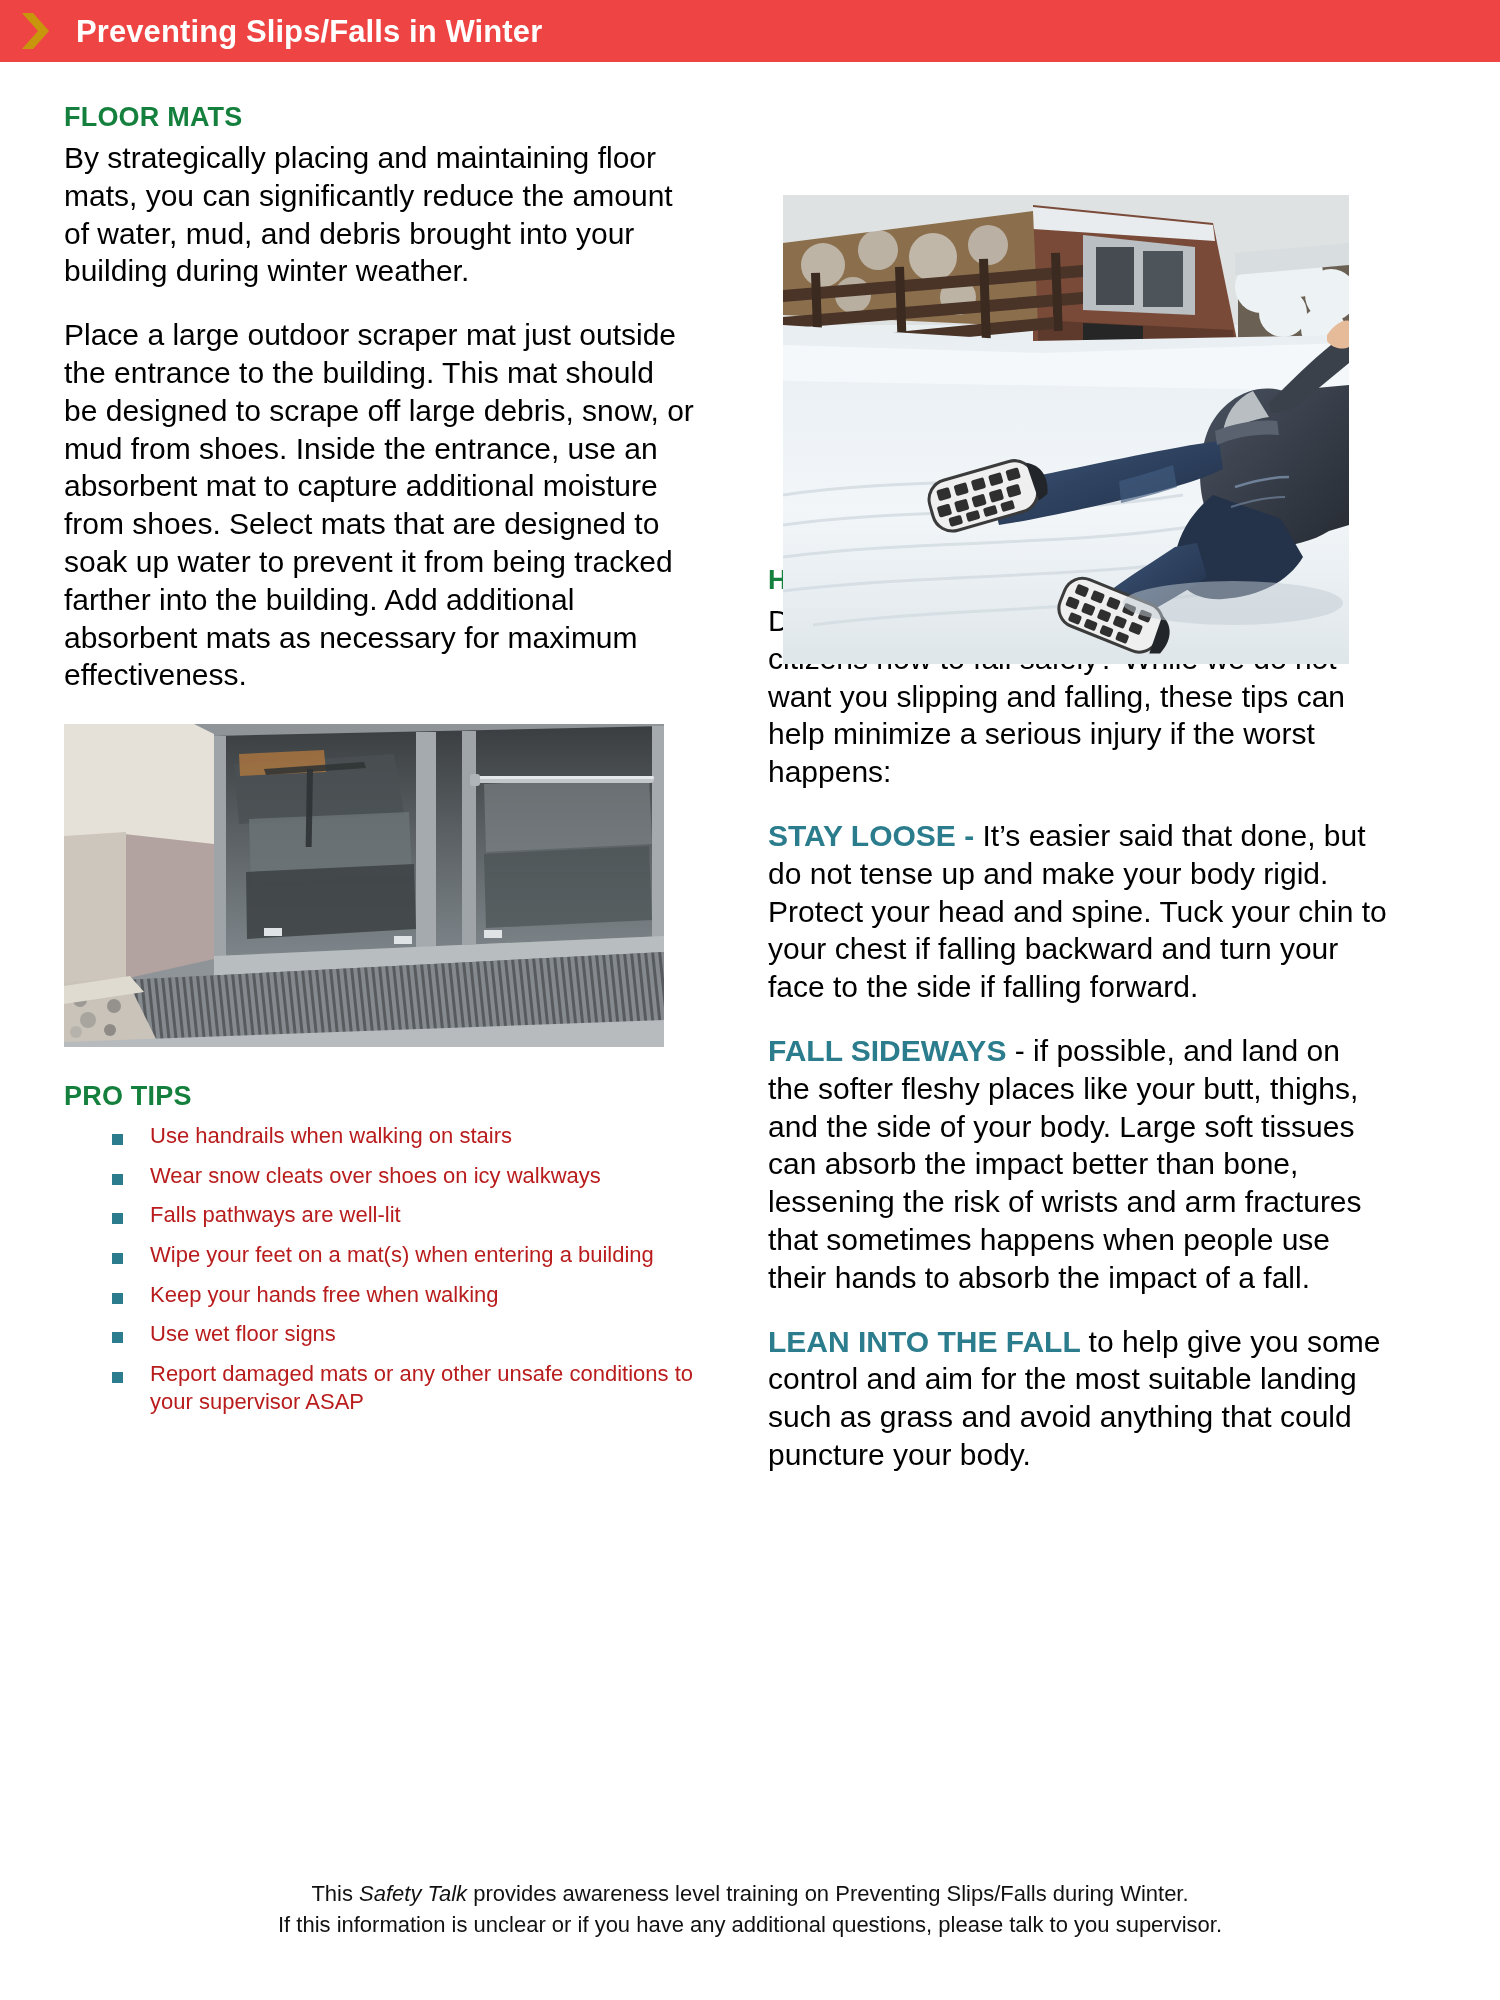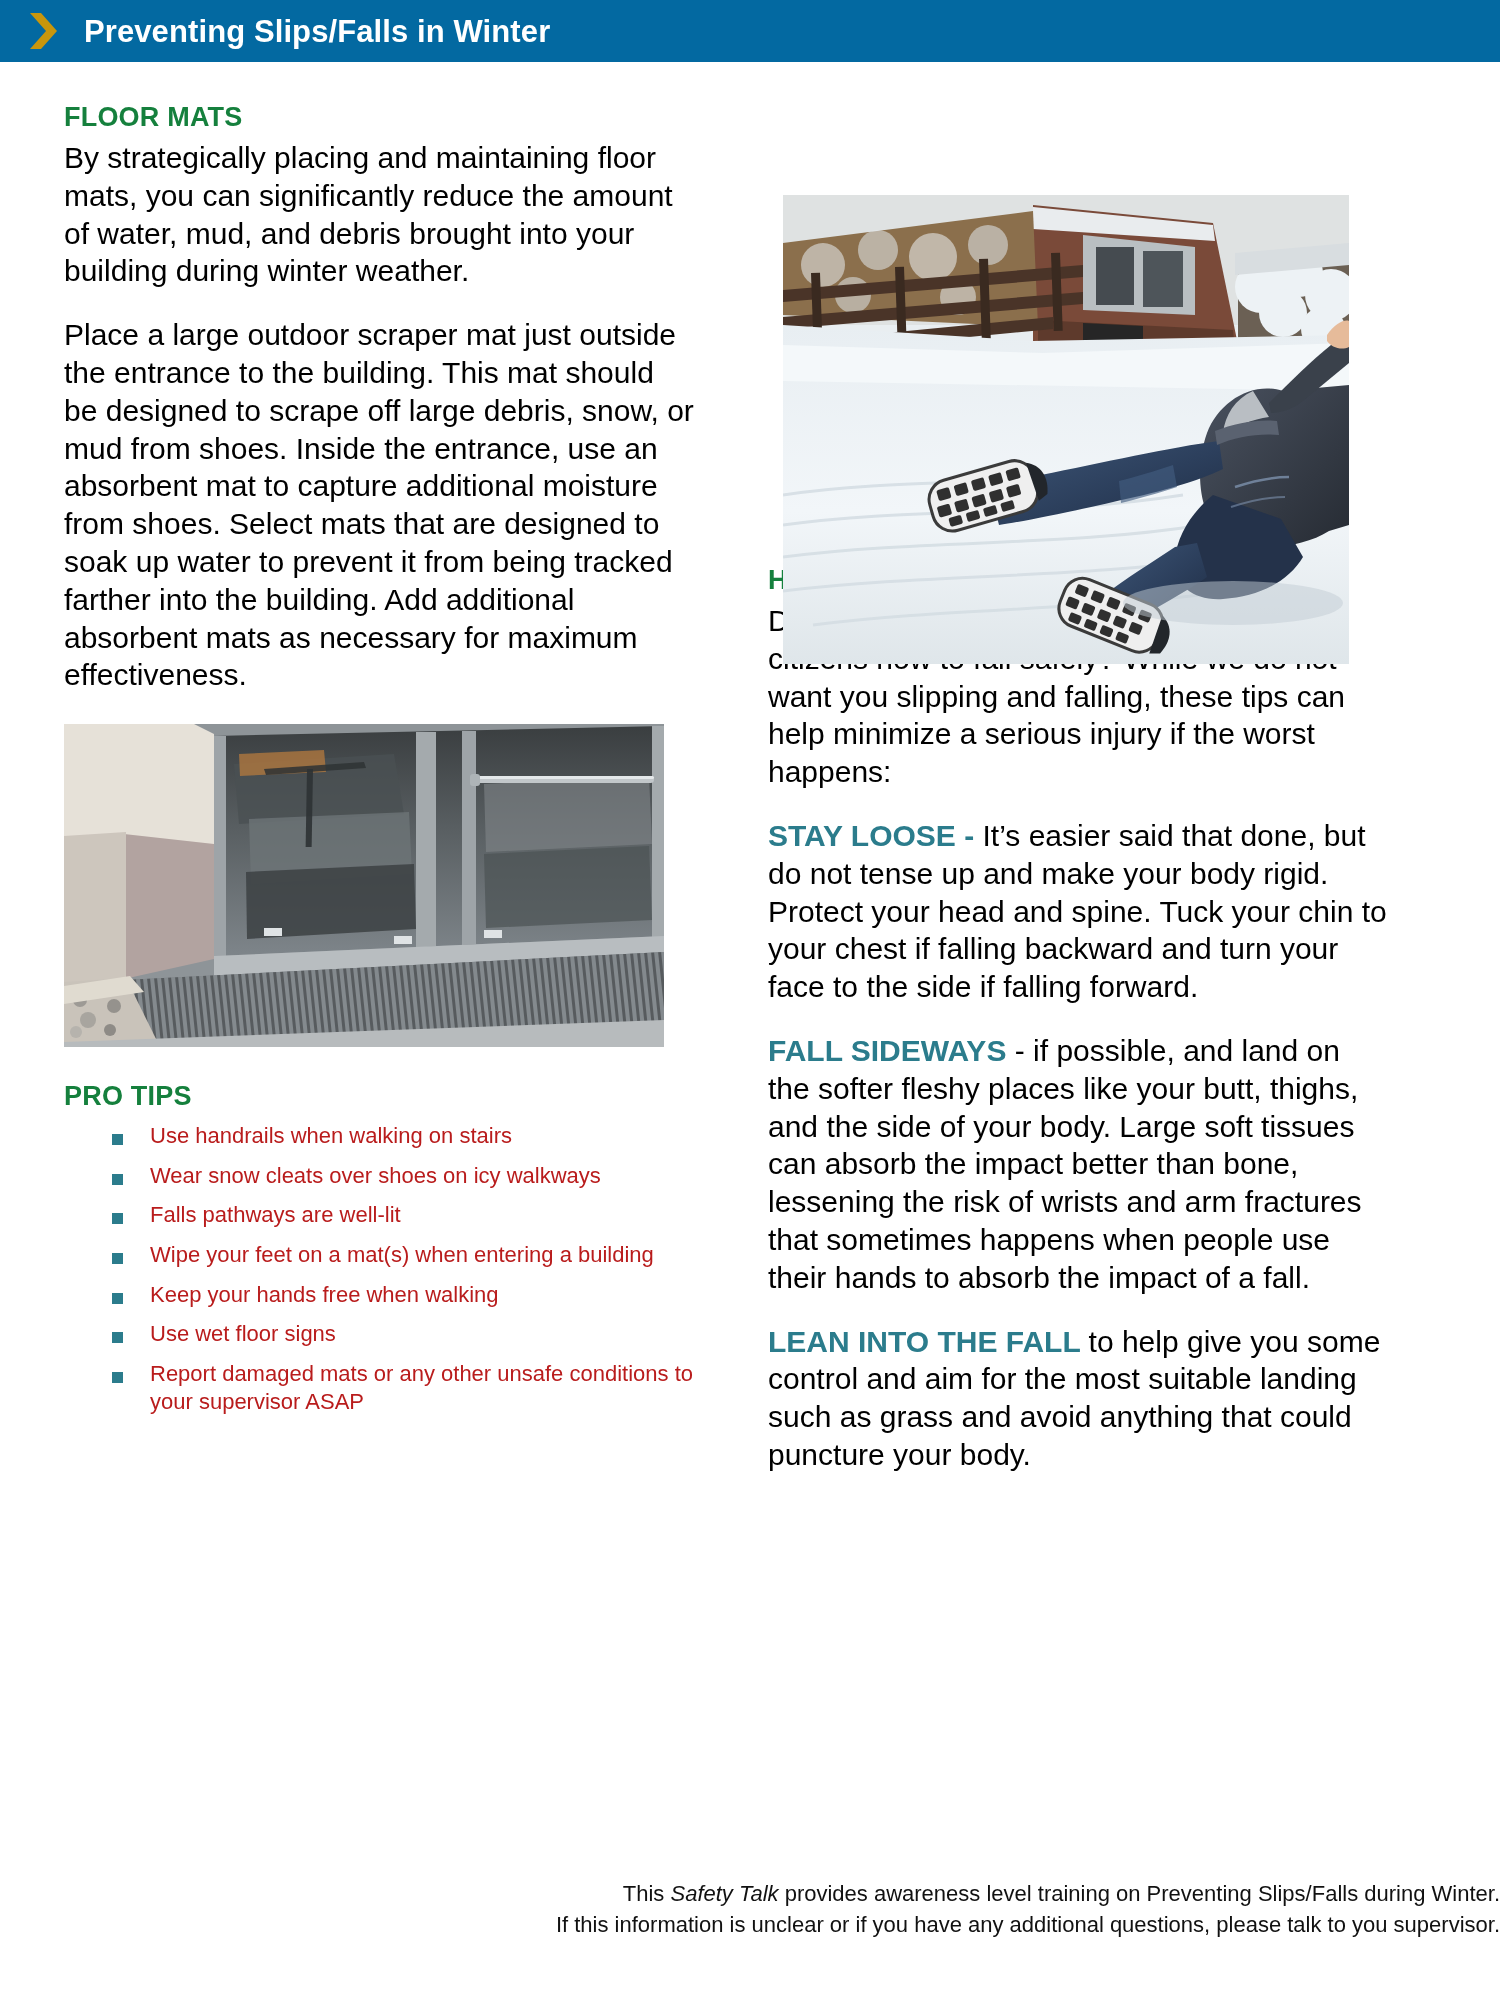--- a/index.html
+++ b/index.html
@@ -14,25 +14,25 @@
     overflow: hidden;
     position: relative;
   }
 
   
   .header-bar {
     position: absolute;
     left: 0; top: 0;
     width: 1500px;
     height: 62px;
-    background: #0369a1;
+    background: #ef4444;
     display: flex;
     align-items: center;
     box-sizing: border-box;
-    padding-left: 28px;
+    padding-left: 20px;
   }
   .chevron-icon {
     width: 34px;
     height: 40px;
     flex: 0 0 auto;
     margin-right: 22px;
     display: block;
   }
   .header-title {
     color: #ffffff;
@@ -143,21 +143,21 @@
     height: 11px;
     background: #2b7c8c;
   }
 
   
   .footer {
     position: absolute;
     left: 0;
     top: 1878px;
     width: 1500px;
-    text-align: right;
+    text-align: center;
     font-family: "Liberation Sans Narrow", "Liberation Sans", sans-serif;
     font-size: 22px;
     line-height: 1.42;
     color: #111111;
   }
   .footer span.ital { font-style: italic; }
 
   
   svg.art { display:block; width:100%; height:100%; }
 </style>

